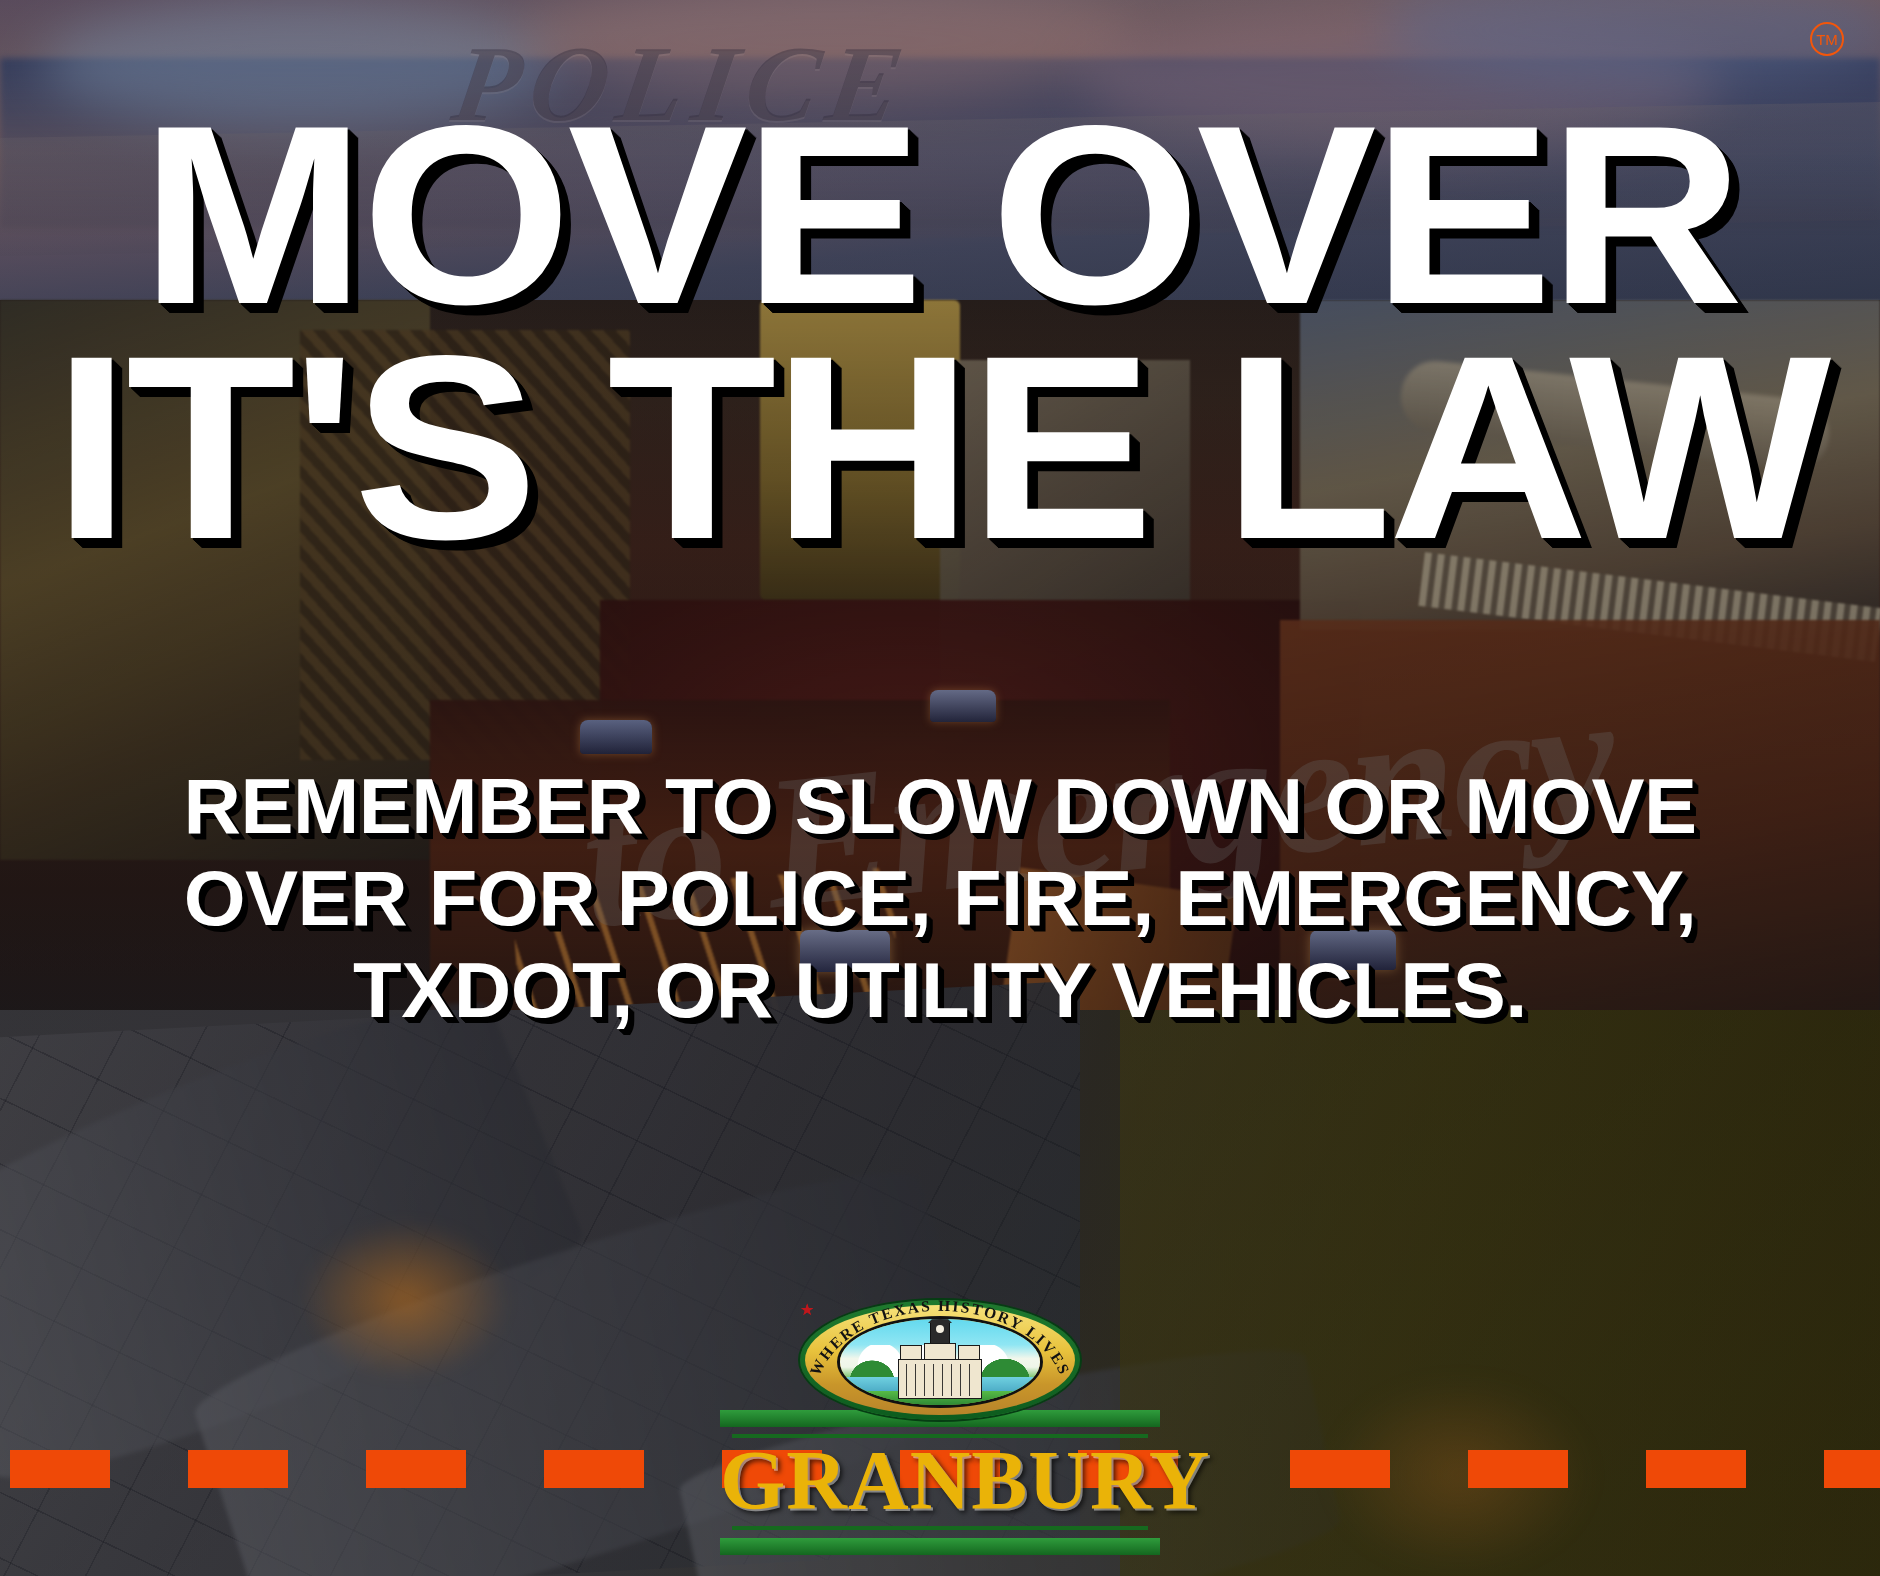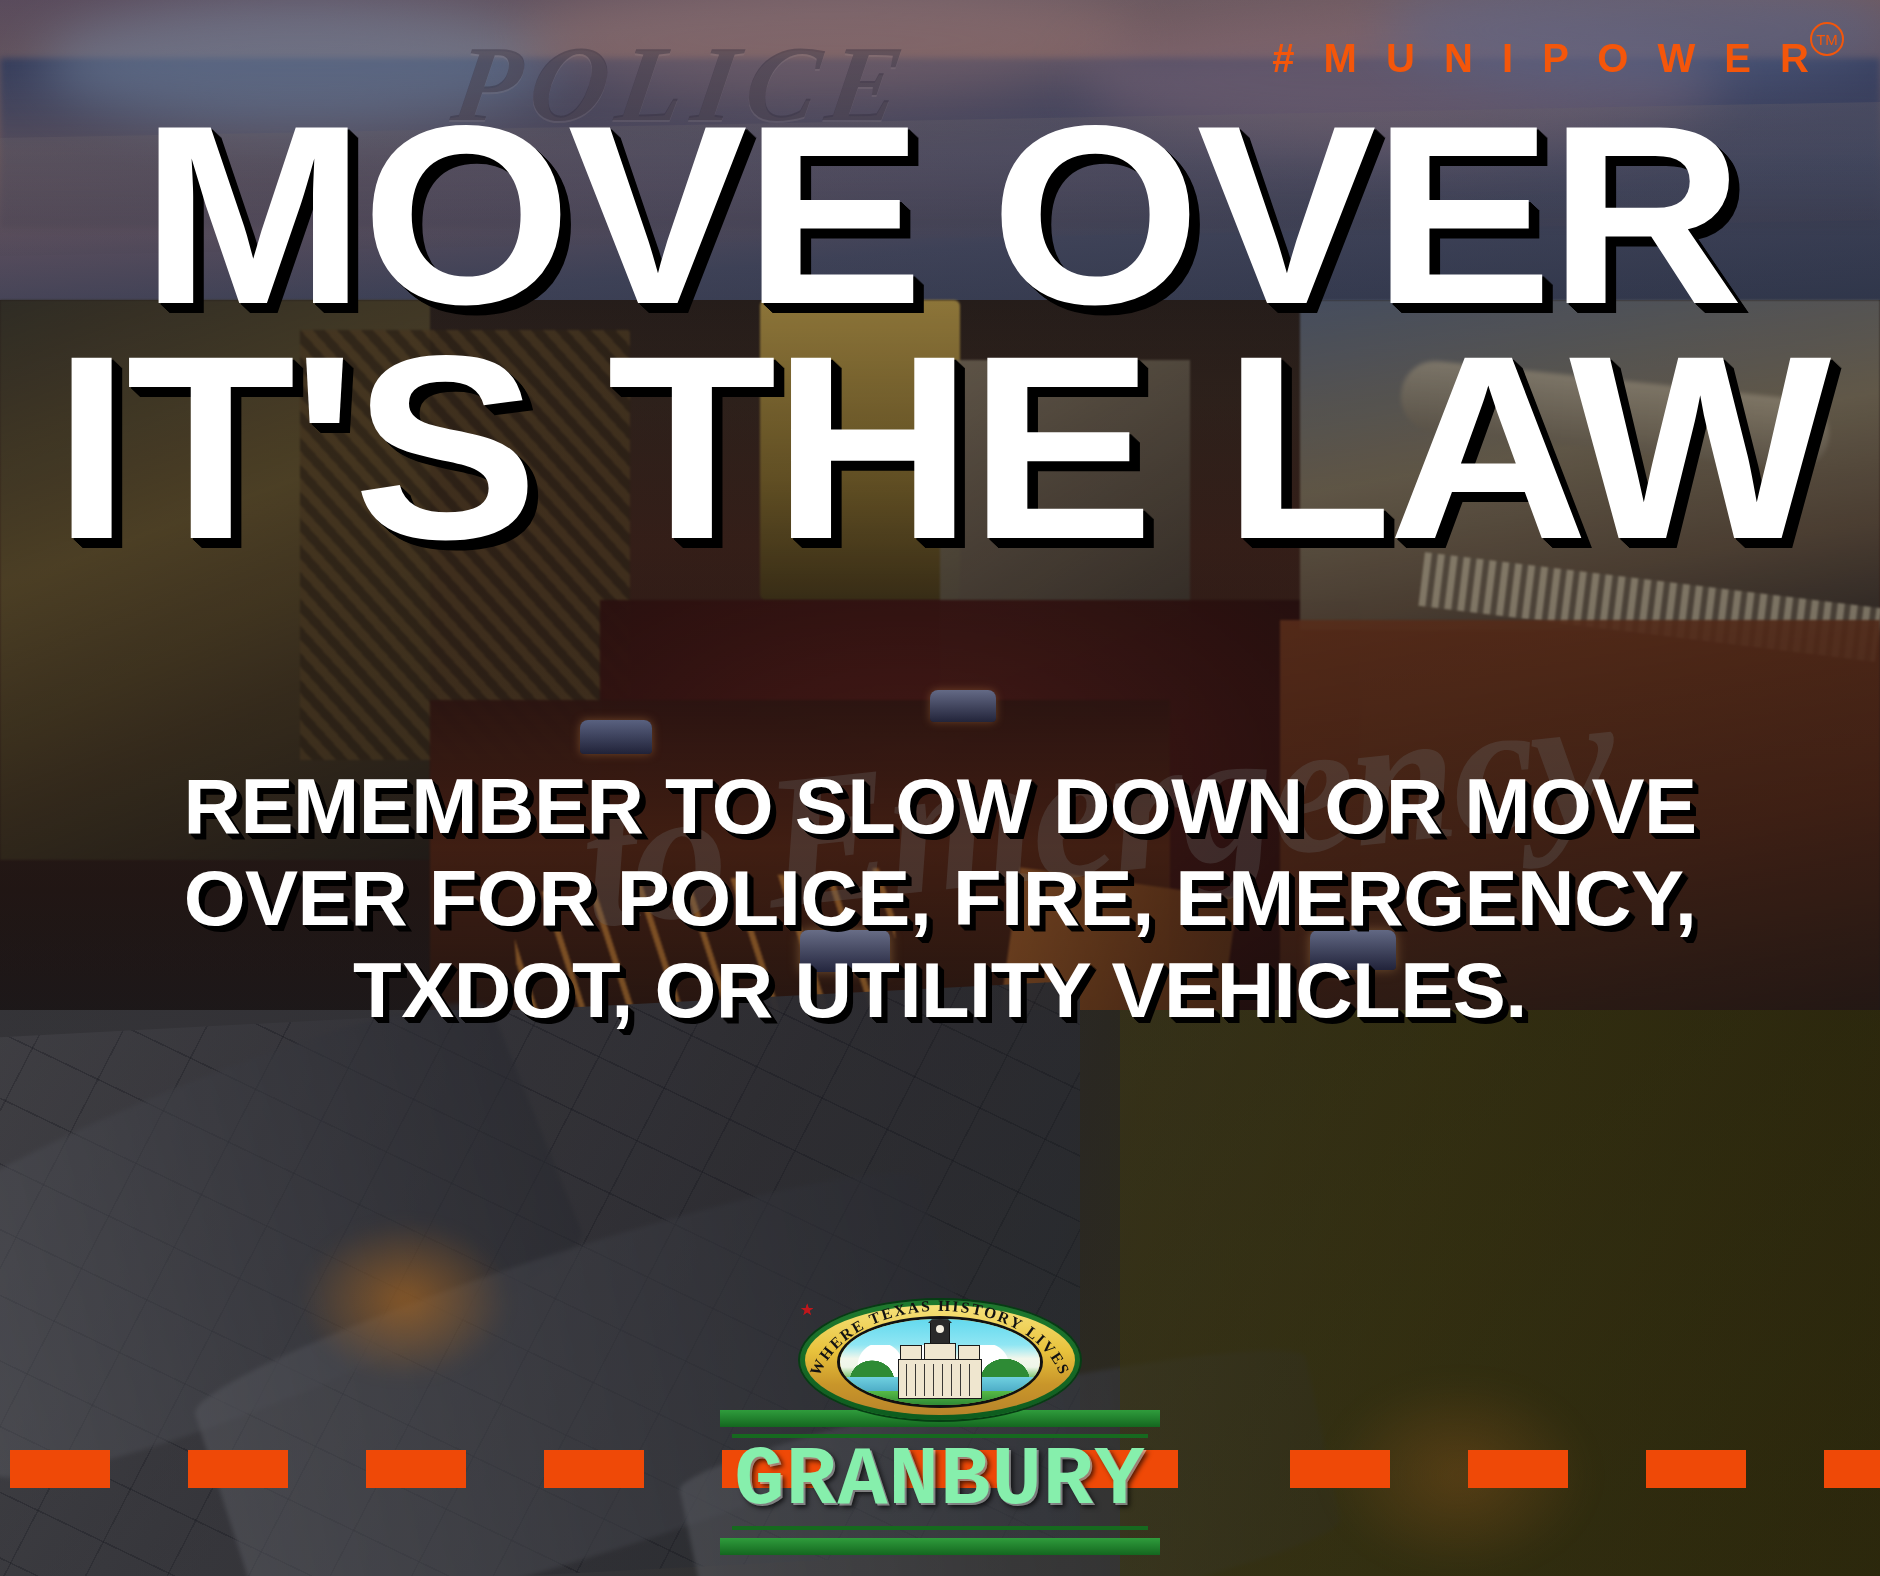--- a/index.html
+++ b/index.html
@@ -321,26 +321,26 @@
   .bar-thin{
     position:absolute; left:12px; right:12px; height:4px;
     background:#16691f;
   }
   .bar-thin-top{ top:134px; }
   .bar-thin-bot{ top:226px; }
 
   .granbury{
     position:absolute; left:0; right:0; top:138px;
     text-align:center;
-    font-family:Liberation Mono, monospace;
+    font-family:Liberation Serif, serif;
     font-weight:700;
     font-size:84px;
     line-height:86px;
     letter-spacing:1px;
-    color:#86efac;
+    color:#eab308;
     text-shadow:2px 2px 0 rgba(255,255,255,.45), 4px 4px 5px rgba(0,0,0,.7);
   }
 </style>
 </head>
 <body>
 
 <div class="poster">
 
   <div class="bg">
     <div class="bg-sky"></div>
@@ -377,21 +377,20 @@
     <div class="roll r3"></div>
     <div class="olive"></div>
     <div class="glow"></div>
     <div class="glow2"></div>
 
     <div class="veil"></div>
   </div>
 
   <div class="content">
 
-    <div class="hashtag"># M U N I P O W E R</div>
     <div class="tm">TM</div>
 
     <div class="headline">
       <span class="l1">MOVE OVER</span>
       <span class="l2">IT'S THE LAW</span>
     </div>
 
     <div class="subhead">
       <span>REMEMBER TO SLOW DOWN OR MOVE</span>
       <span>OVER FOR POLICE, FIRE, EMERGENCY,</span>

